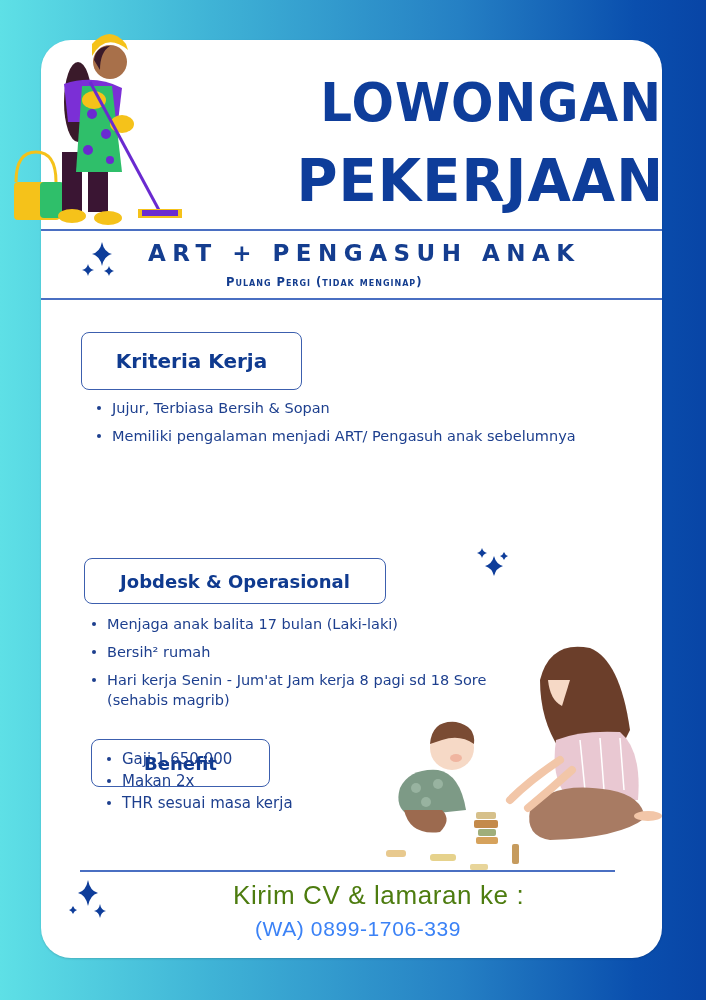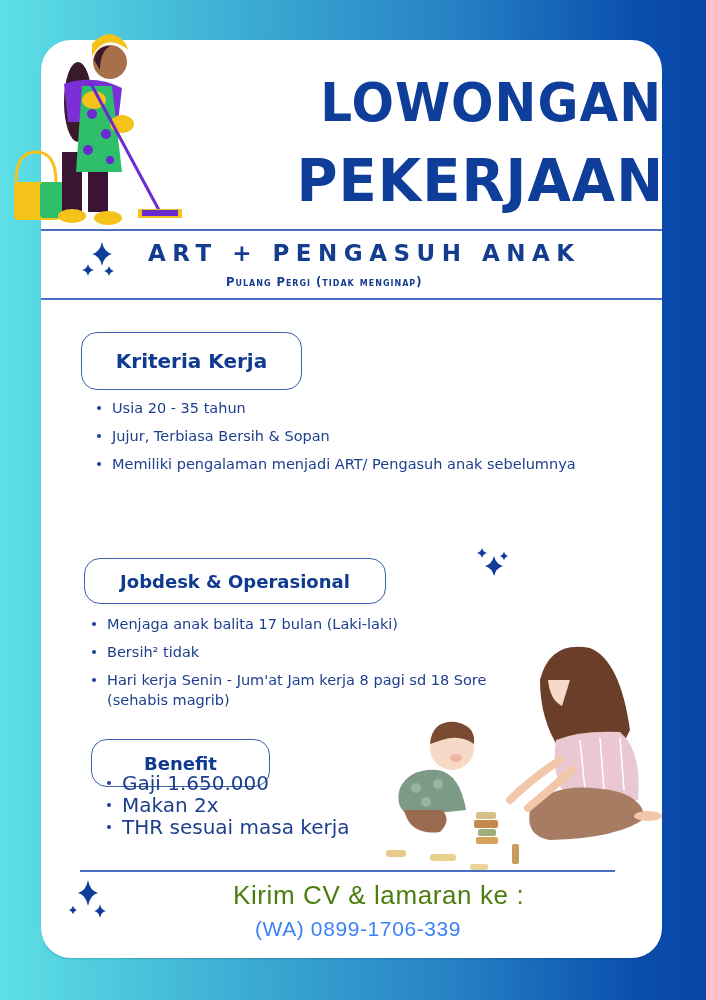--- a/index.html
+++ b/index.html
@@ -28,40 +28,40 @@
     font-family:"DejaVu Sans", sans-serif; font-weight:bold;
     font-size:23px; letter-spacing:6.5px; color:#143d8f;
   }
   .sub-note {
     position:absolute; left:226px; top:275px;
     font-family:"DejaVu Sans", sans-serif; font-weight:bold;
     font-size:11.5px; letter-spacing:1px; color:#143d8f;
     font-variant: small-caps;
   }
   .pill {
-    position:absolute; border:1.5px solid #3c5fae; border-radius:16px; background:#fff;
+    position:absolute; border:1.5px solid #3c5fae; border-radius:8px; background:#fff;
     font-family:"DejaVu Sans", sans-serif; font-weight:bold; color:#0f3a8f;
     display:flex; align-items:center; justify-content:center;
   }
   ul.list {
     position:absolute; margin:0; padding:0; list-style:none;
     font-family:"DejaVu Sans", sans-serif; color:#1d3f8e;
   }
   ul.list li { position:relative; padding-left:18px; }
   ul.list li::before {
     content:""; position:absolute; left:3px; width:4px; height:4px; border-radius:50%;
     background:#1d3f8e;
   }
   .l1 { left:94px; top:397px; font-size:14.5px; }
   .l1 li { height:28px; line-height:22px; }
   .l1 li::before { top:9px; }
   .l2 { left:89px; top:614px; font-size:14.5px; }
   .l2 li { line-height:20px; margin-bottom:8px; }
   .l2 li::before { top:8px; }
-  .l3 { left:104px; top:772px; font-size:20px; }
+  .l3 { left:104px; top:748px; font-size:15px; }
   .l3 li { height:22px; line-height:22px; }
   .l3 li::before { top:9px; }
   .contact1 {
     position:absolute; left:213px; top:880px; font-size:26px;
     font-family:"Liberation Sans", sans-serif; color:#4d7c0f; letter-spacing:0.6px;margin-left:20px;
   }
   .contact2 {
     position:absolute; left:255px; top:917px; font-size:21px;
     font-family:"Liberation Sans", sans-serif; color:#3b82f6; letter-spacing:0.6px;
   }
@@ -119,37 +119,36 @@
   <path d="M29 24 Q30 28 34 29 Q30 30 29 34 Q28 30 24 29 Q28 28 29 24Z" fill="#0e3d9a"></path>
 </svg>
 
 <div class="sub-title">ART + PENGASUH ANAK</div>
 <div class="sub-note">Pulang Pergi (tidak menginap)</div>
 
 <div class="pill" style="left:81px;top:332px;width:219px;height:56px;font-size:20px;">
   <span>Kriteria Kerja</span>
 </div>
 <ul class="list l1">
-  <li>Usia 20 - 35 tahun</li>
   <li>Jujur, Terbiasa Bersih &amp; Sopan</li>
   <li>Memiliki pengalaman menjadi ART/ Pengasuh anak sebelumnya</li>
 </ul>
 
 <svg class="sparkle" style="left:476px;top:548px;" width="34" height="34" viewBox="0 0 34 34">
   <path d="M6 0 Q7 4 11 5 Q7 6 6 10 Q5 6 1 5 Q5 4 6 0Z" fill="#0e3d9a"></path>
   <path d="M28 4 Q29 7 32 8 Q29 9 28 12 Q27 9 24 8 Q27 7 28 4Z" fill="#0e3d9a"></path>
   <path d="M18 8 Q20 16 27 18 Q20 20 18 28 Q16 20 9 18 Q16 16 18 8Z" fill="#0e3d9a"></path>
 </svg>
 
 <div class="pill" style="left:84px;top:558px;width:300px;height:44px;font-size:18px;">
   <span>Jobdesk &amp; Operasional</span>
 </div>
 <ul class="list l2" style="width:430px;">
   <li>Menjaga anak balita 17 bulan (Laki-laki)</li>
-  <li>Bersih² tidak</li>
+  <li>Bersih² rumah</li>
   <li>Hari kerja Senin - Jum'at Jam kerja 8 pagi sd 18 Sore (sehabis magrib)</li>
 </ul>
 
 <div class="pill" style="left:91px;top:739px;width:177px;height:46px;font-size:18px;">
   <span>Benefit</span>
 </div>
 <ul class="list l3">
   <li>Gaji 1.650.000</li>
   <li>Makan 2x</li>
   <li>THR sesuai masa kerja</li>

